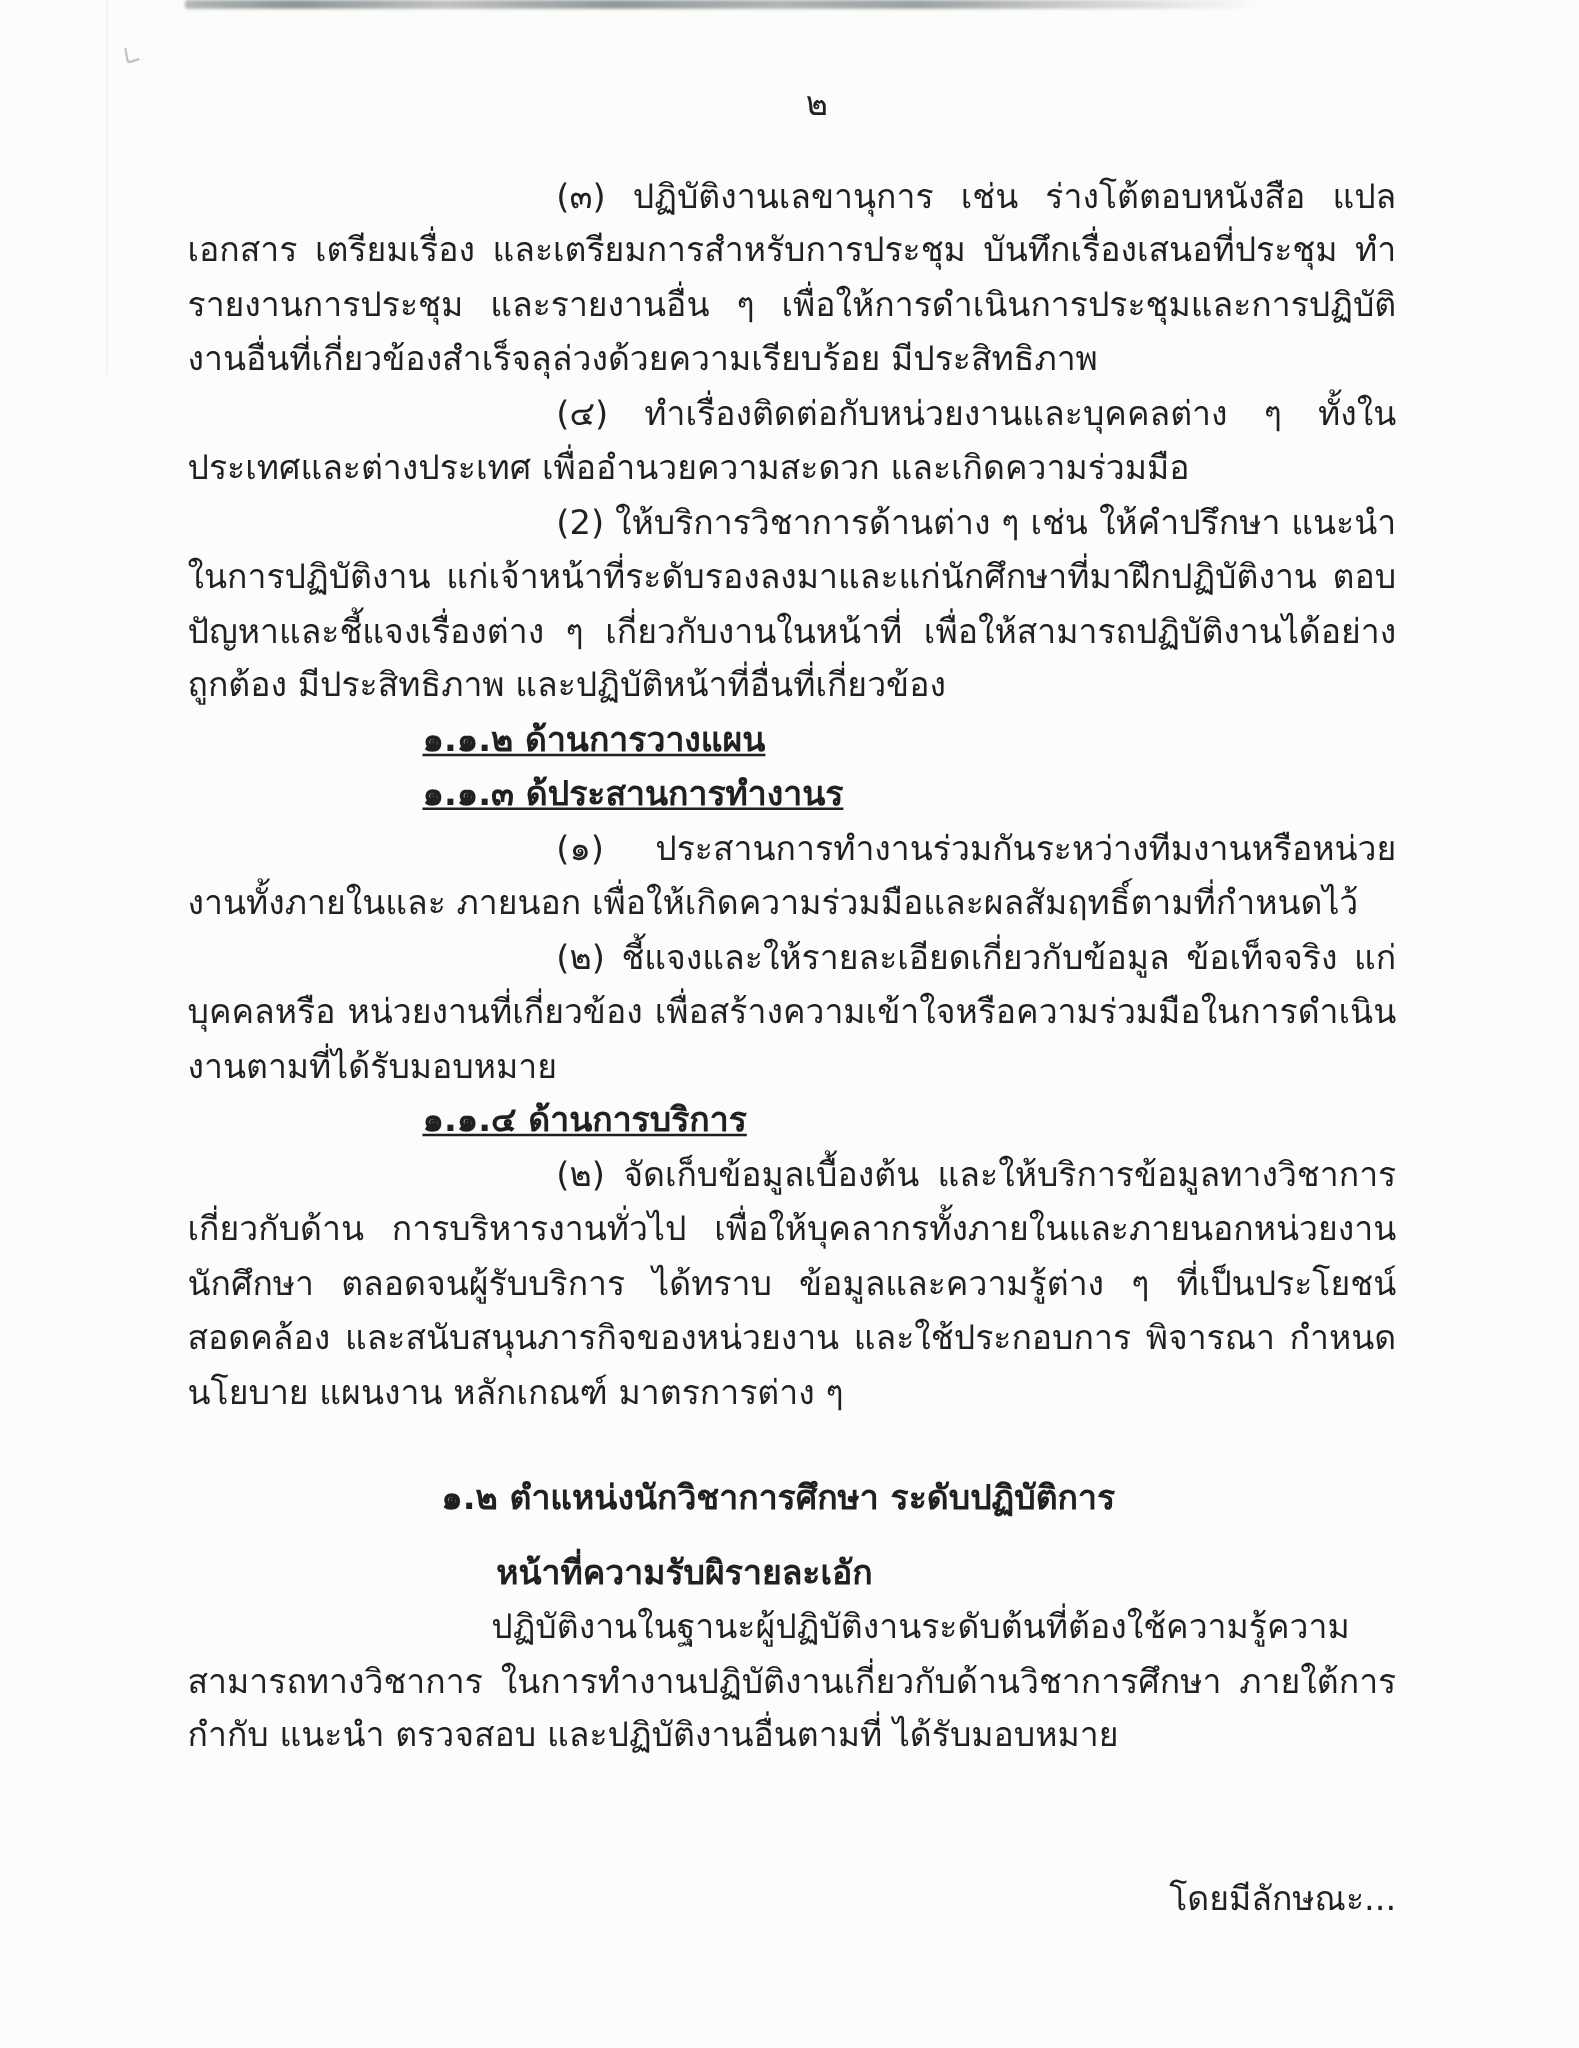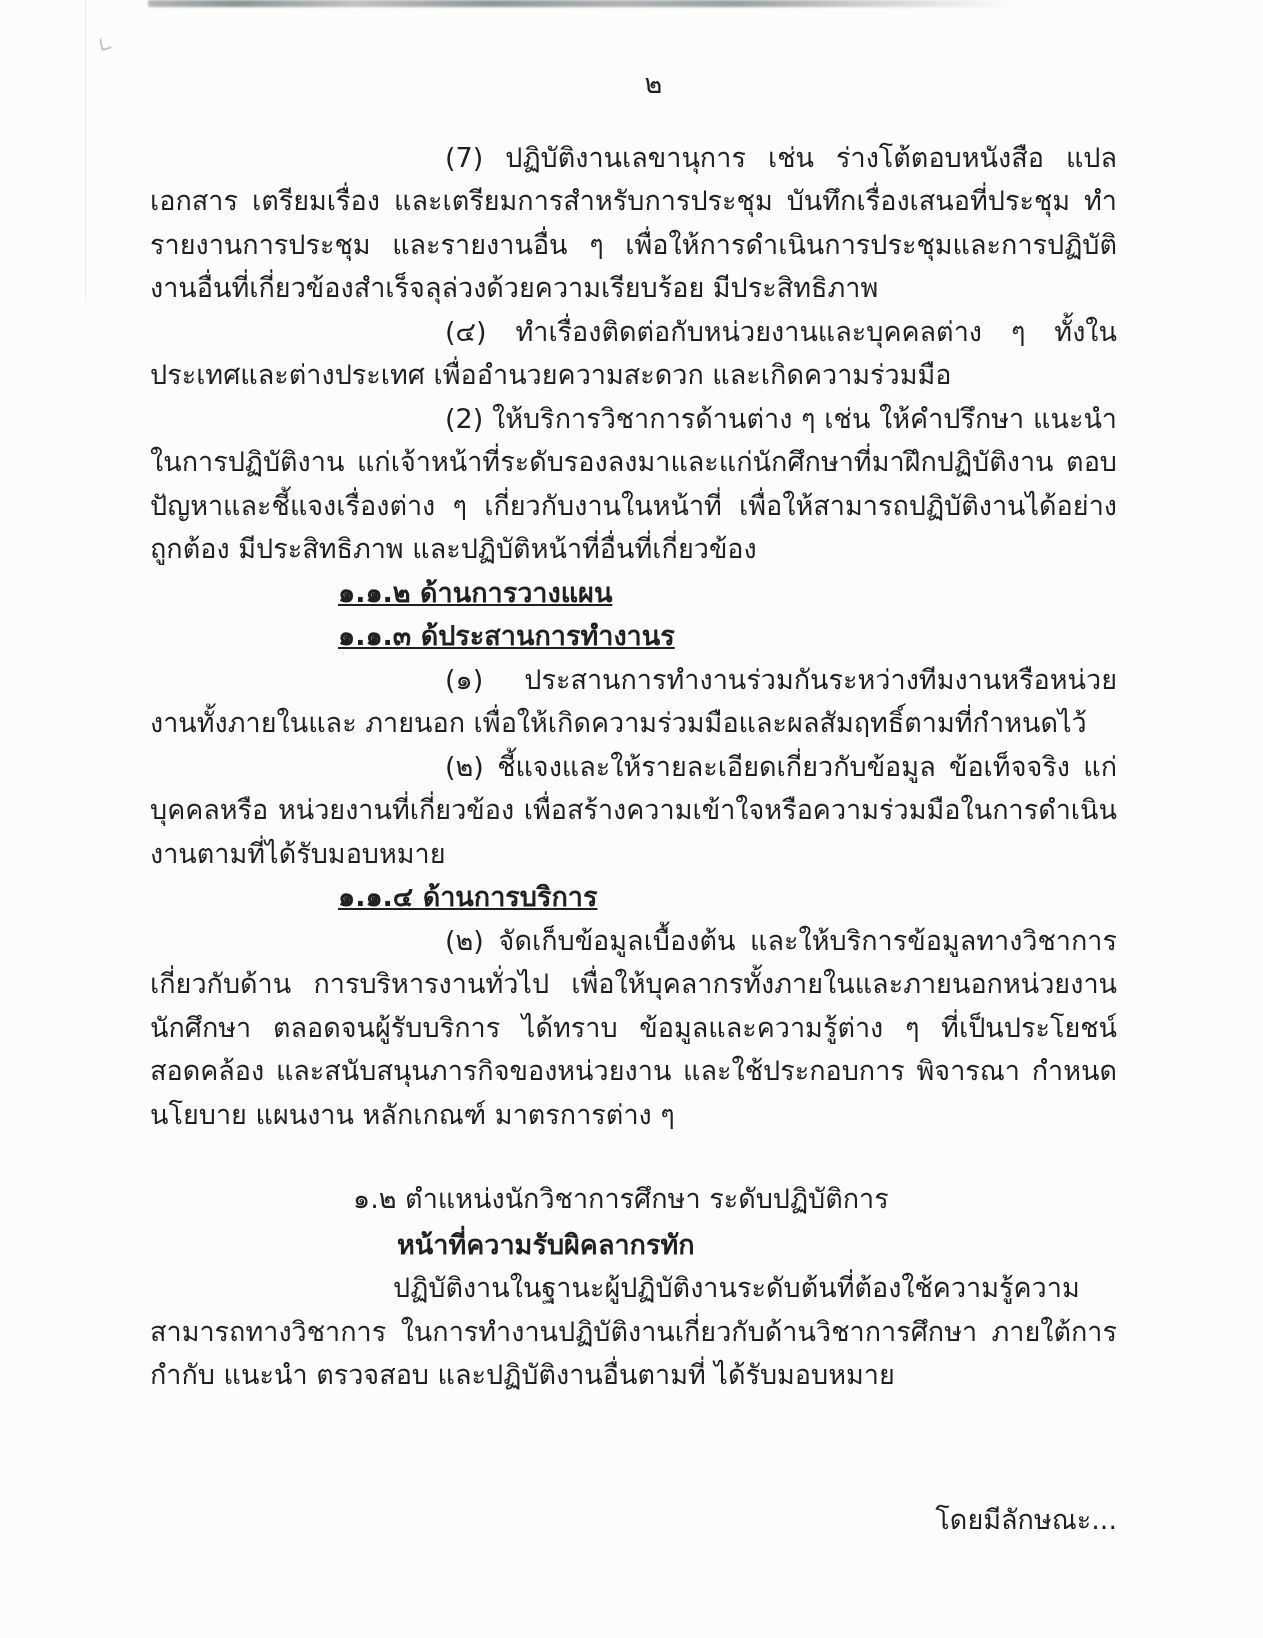--- a/index.html
+++ b/index.html
@@ -77,22 +77,22 @@
     overflow-wrap: break-word;
   }
   .para-plan { text-indent: 277px; }
   .para-intro { text-indent: 243px; }
   .h-sec {
     margin: 0 0 0 188px;
     font-weight: bold;
     text-decoration: underline;
   }
   .h-pos {
-    margin: 41px 0 2px 203px;
-    font-weight: normal;
+    margin: 41px 0 16px 203px;
+    font-weight: bold;
   }
   .h-duty {
     margin: 0 0 0 247px;
     font-weight: bold;
   }
   .continuation {
     position: absolute;
     top: 1498px;
     right: 146px;
     margin: 0;
@@ -105,21 +105,21 @@
 <div class="page">
 
   <div class="scan-band"></div>
   <div class="scan-seam"></div>
   <div class="scan-speck"></div>
 
   <div class="content">
 
     <p class="page-num">๒</p>
 
-    <p class="para">(7) ปฏิบัติงานเลขานุการ เช่น ร่างโต้ตอบหนังสือ แปลเอกสาร เตรียมเรื่อง และเตรียมการสำหรับการประชุม บันทึกเรื่องเสนอที่ประชุม ทำรายงานการประชุม และรายงานอื่น ๆ เพื่อให้การดำเนินการประชุมและการปฏิบัติงานอื่นที่เกี่ยวข้องสำเร็จลุล่วงด้วยความเรียบร้อย มีประสิทธิภาพ</p>
+    <p class="para">(๓) ปฏิบัติงานเลขานุการ เช่น ร่างโต้ตอบหนังสือ แปลเอกสาร เตรียมเรื่อง และเตรียมการสำหรับการประชุม บันทึกเรื่องเสนอที่ประชุม ทำรายงานการประชุม และรายงานอื่น ๆ เพื่อให้การดำเนินการประชุมและการปฏิบัติงานอื่นที่เกี่ยวข้องสำเร็จลุล่วงด้วยความเรียบร้อย มีประสิทธิภาพ</p>
 
     <p class="para">(๔) ทำเรื่องติดต่อกับหน่วยงานและบุคคลต่าง ๆ ทั้งในประเทศและต่างประเทศ เพื่ออำนวยความสะดวก และเกิดความร่วมมือ</p>
 
     <p class="para">(2) ให้บริการวิชาการด้านต่าง ๆ เช่น ให้คำปรึกษา แนะนำ ในการปฏิบัติงาน แก่เจ้าหน้าที่ระดับรองลงมาและแก่นักศึกษาที่มาฝึกปฏิบัติงาน ตอบปัญหาและชี้แจงเรื่องต่าง ๆ เกี่ยวกับงานในหน้าที่ เพื่อให้สามารถปฏิบัติงานได้อย่างถูกต้อง มีประสิทธิภาพ และปฏิบัติหน้าที่อื่นที่เกี่ยวข้อง</p>
 
     <p class="h-sec">๑.๑.๒ ด้านการวางแผน</p>
 
 
     <p class="h-sec">๑.๑.๓ ด้ประสานการทำงานร</p>
 
@@ -127,21 +127,21 @@
 
     <p class="para">(๒) ชี้แจงและให้รายละเอียดเกี่ยวกับข้อมูล ข้อเท็จจริง แก่บุคคลหรือ หน่วยงานที่เกี่ยวข้อง เพื่อสร้างความเข้าใจหรือความร่วมมือในการดำเนินงานตามที่ได้รับมอบหมาย</p>
 
     <p class="h-sec">๑.๑.๔ ด้านการบริการ</p>
 
 
     <p class="para">(๒) จัดเก็บข้อมูลเบื้องต้น และให้บริการข้อมูลทางวิชาการ เกี่ยวกับด้าน การบริหารงานทั่วไป เพื่อให้บุคลากรทั้งภายในและภายนอกหน่วยงาน นักศึกษา ตลอดจนผู้รับบริการ ได้ทราบ ข้อมูลและความรู้ต่าง ๆ ที่เป็นประโยชน์ สอดคล้อง และสนับสนุนภารกิจของหน่วยงาน และใช้ประกอบการ พิจารณา กำหนดนโยบาย แผนงาน หลักเกณฑ์ มาตรการต่าง ๆ</p>
 
     <p class="h-pos">๑.๒ ตำแหน่งนักวิชาการศึกษา ระดับปฏิบัติการ</p>
 
-    <p class="h-duty">หน้าที่ความรับผิคลากรทัก</p>
+    <p class="h-duty">หน้าที่ความรับผิรายละเอัก</p>
 
     <p class="para para-intro">ปฏิบัติงานในฐานะผู้ปฏิบัติงานระดับต้นที่ต้องใช้ความรู้ความสามารถทางวิชาการ ในการทำงานปฏิบัติงานเกี่ยวกับด้านวิชาการศึกษา ภายใต้การกำกับ แนะนำ ตรวจสอบ และปฏิบัติงานอื่นตามที่ ได้รับมอบหมาย</p>
 
   </div>
 
   <p class="continuation">โดยมีลักษณะ...</p>
 
 </div>
 
 </body></html>

